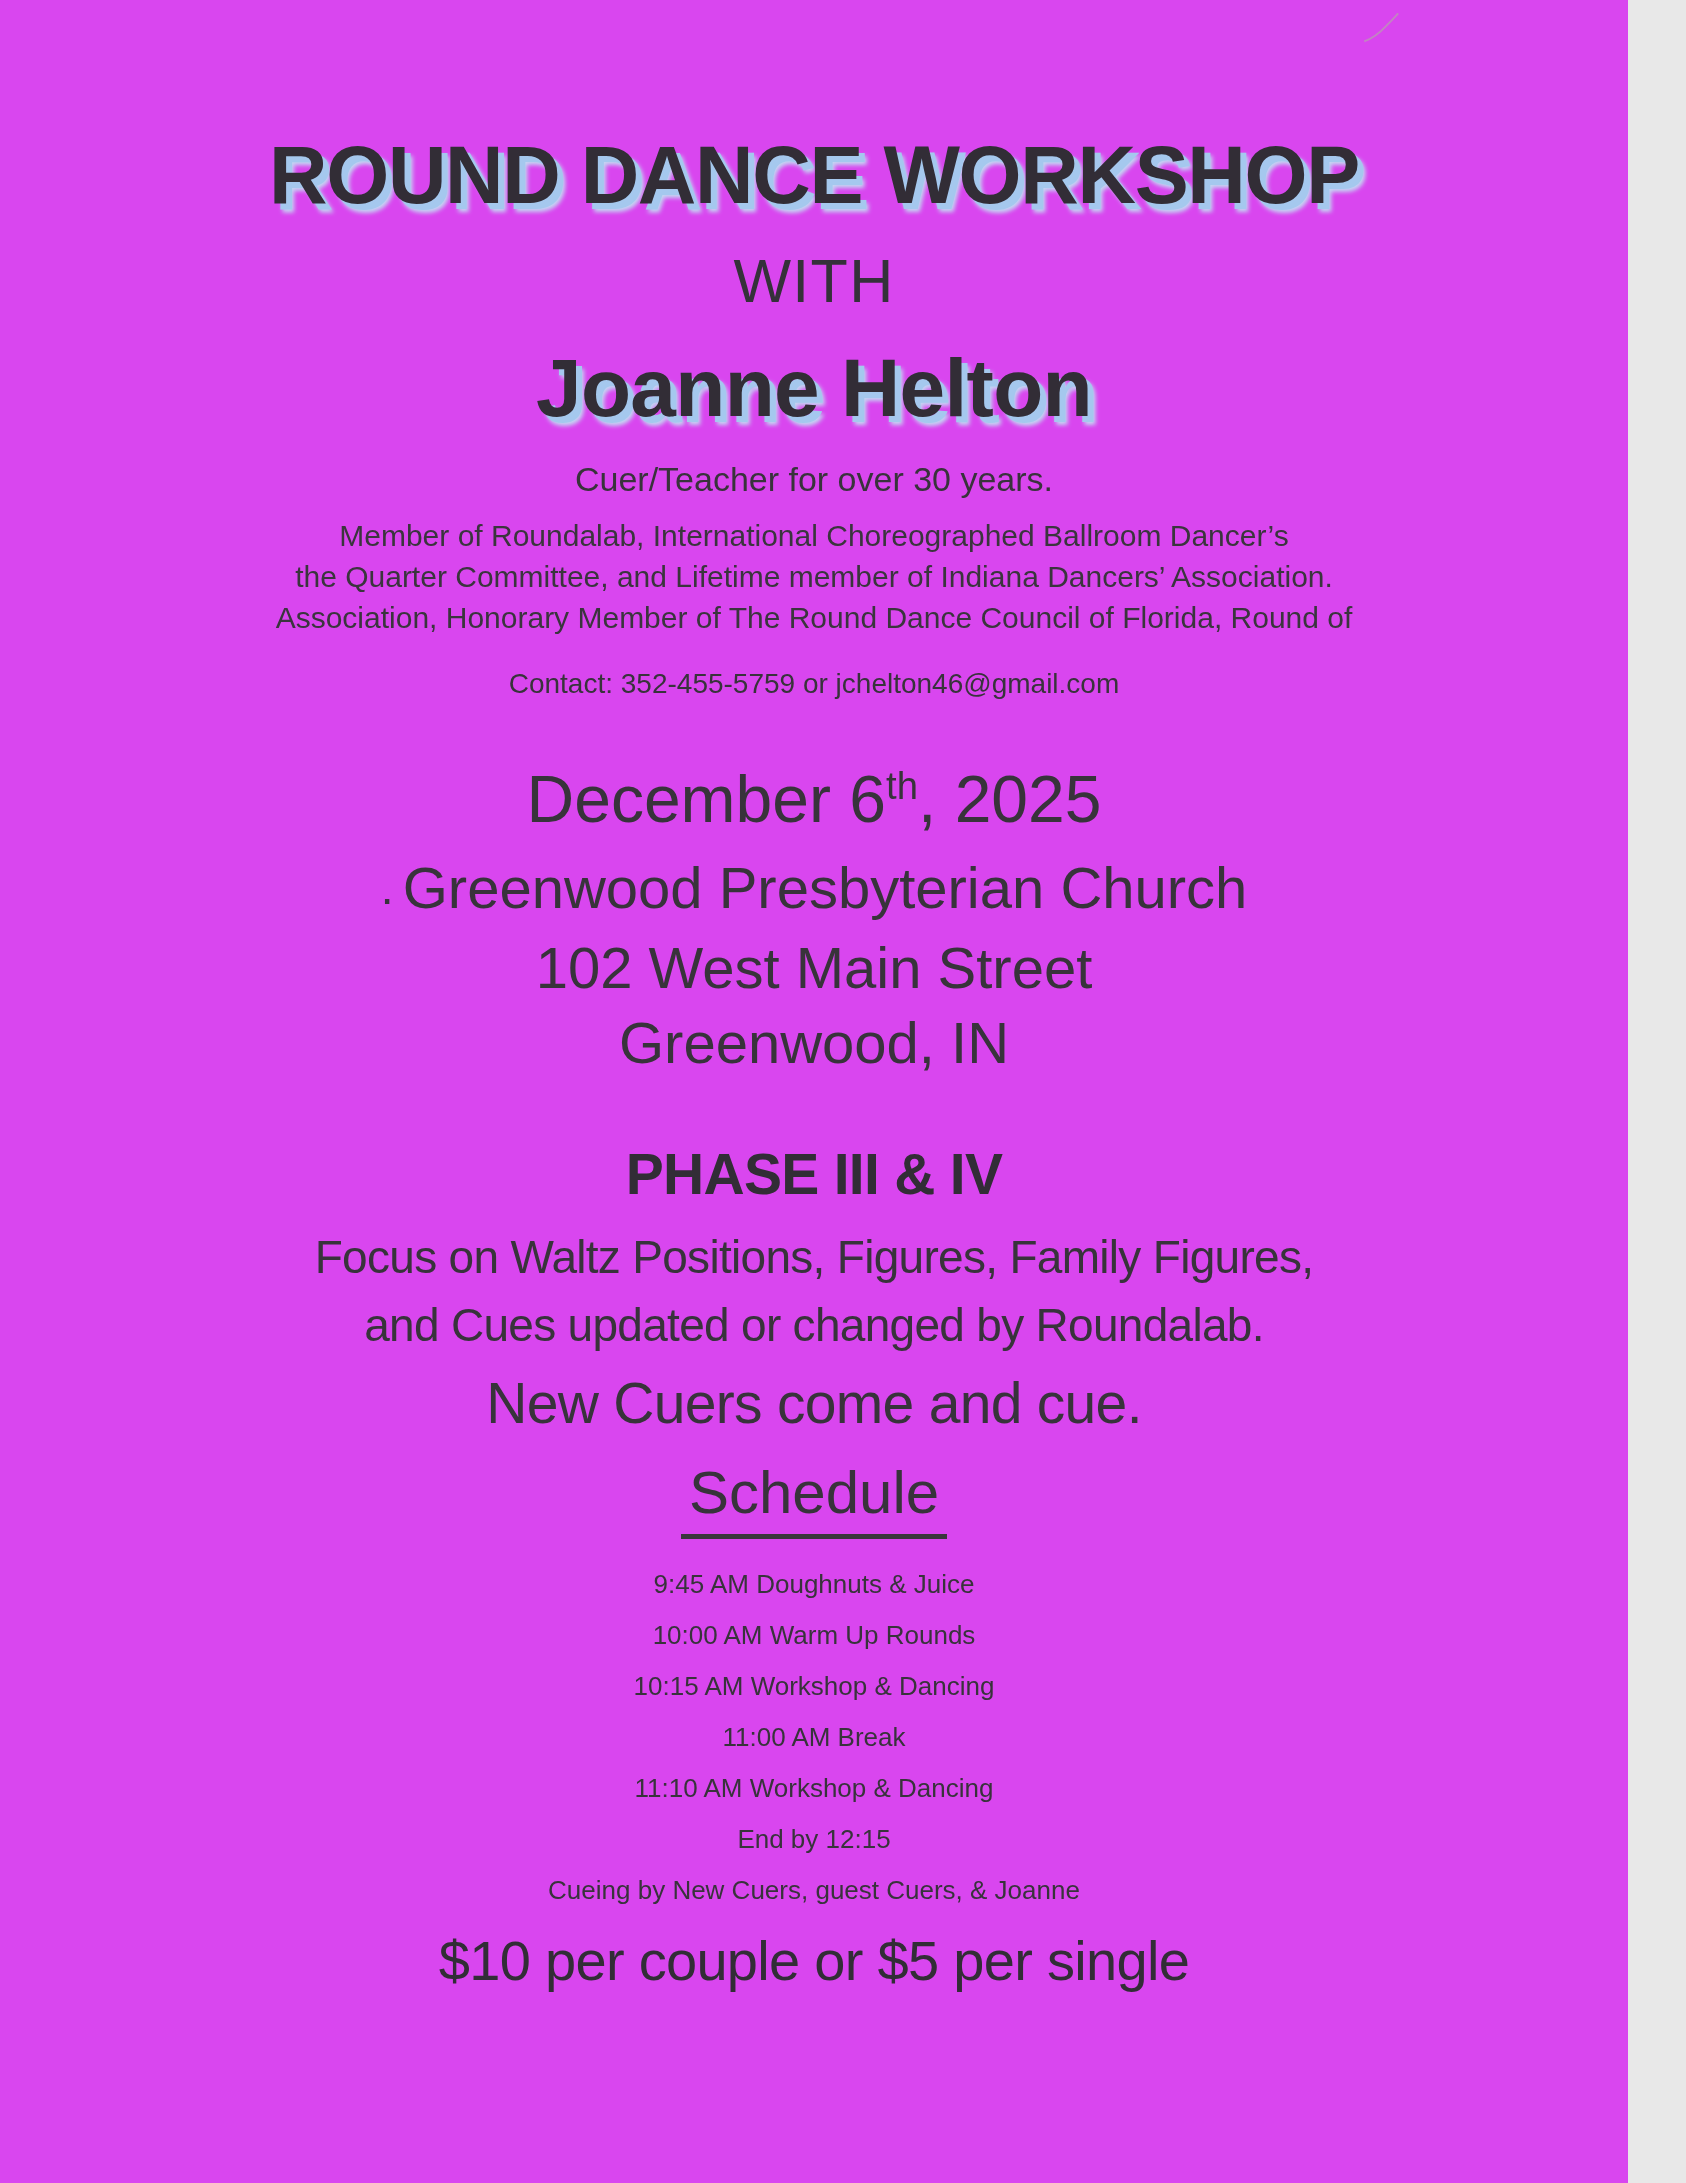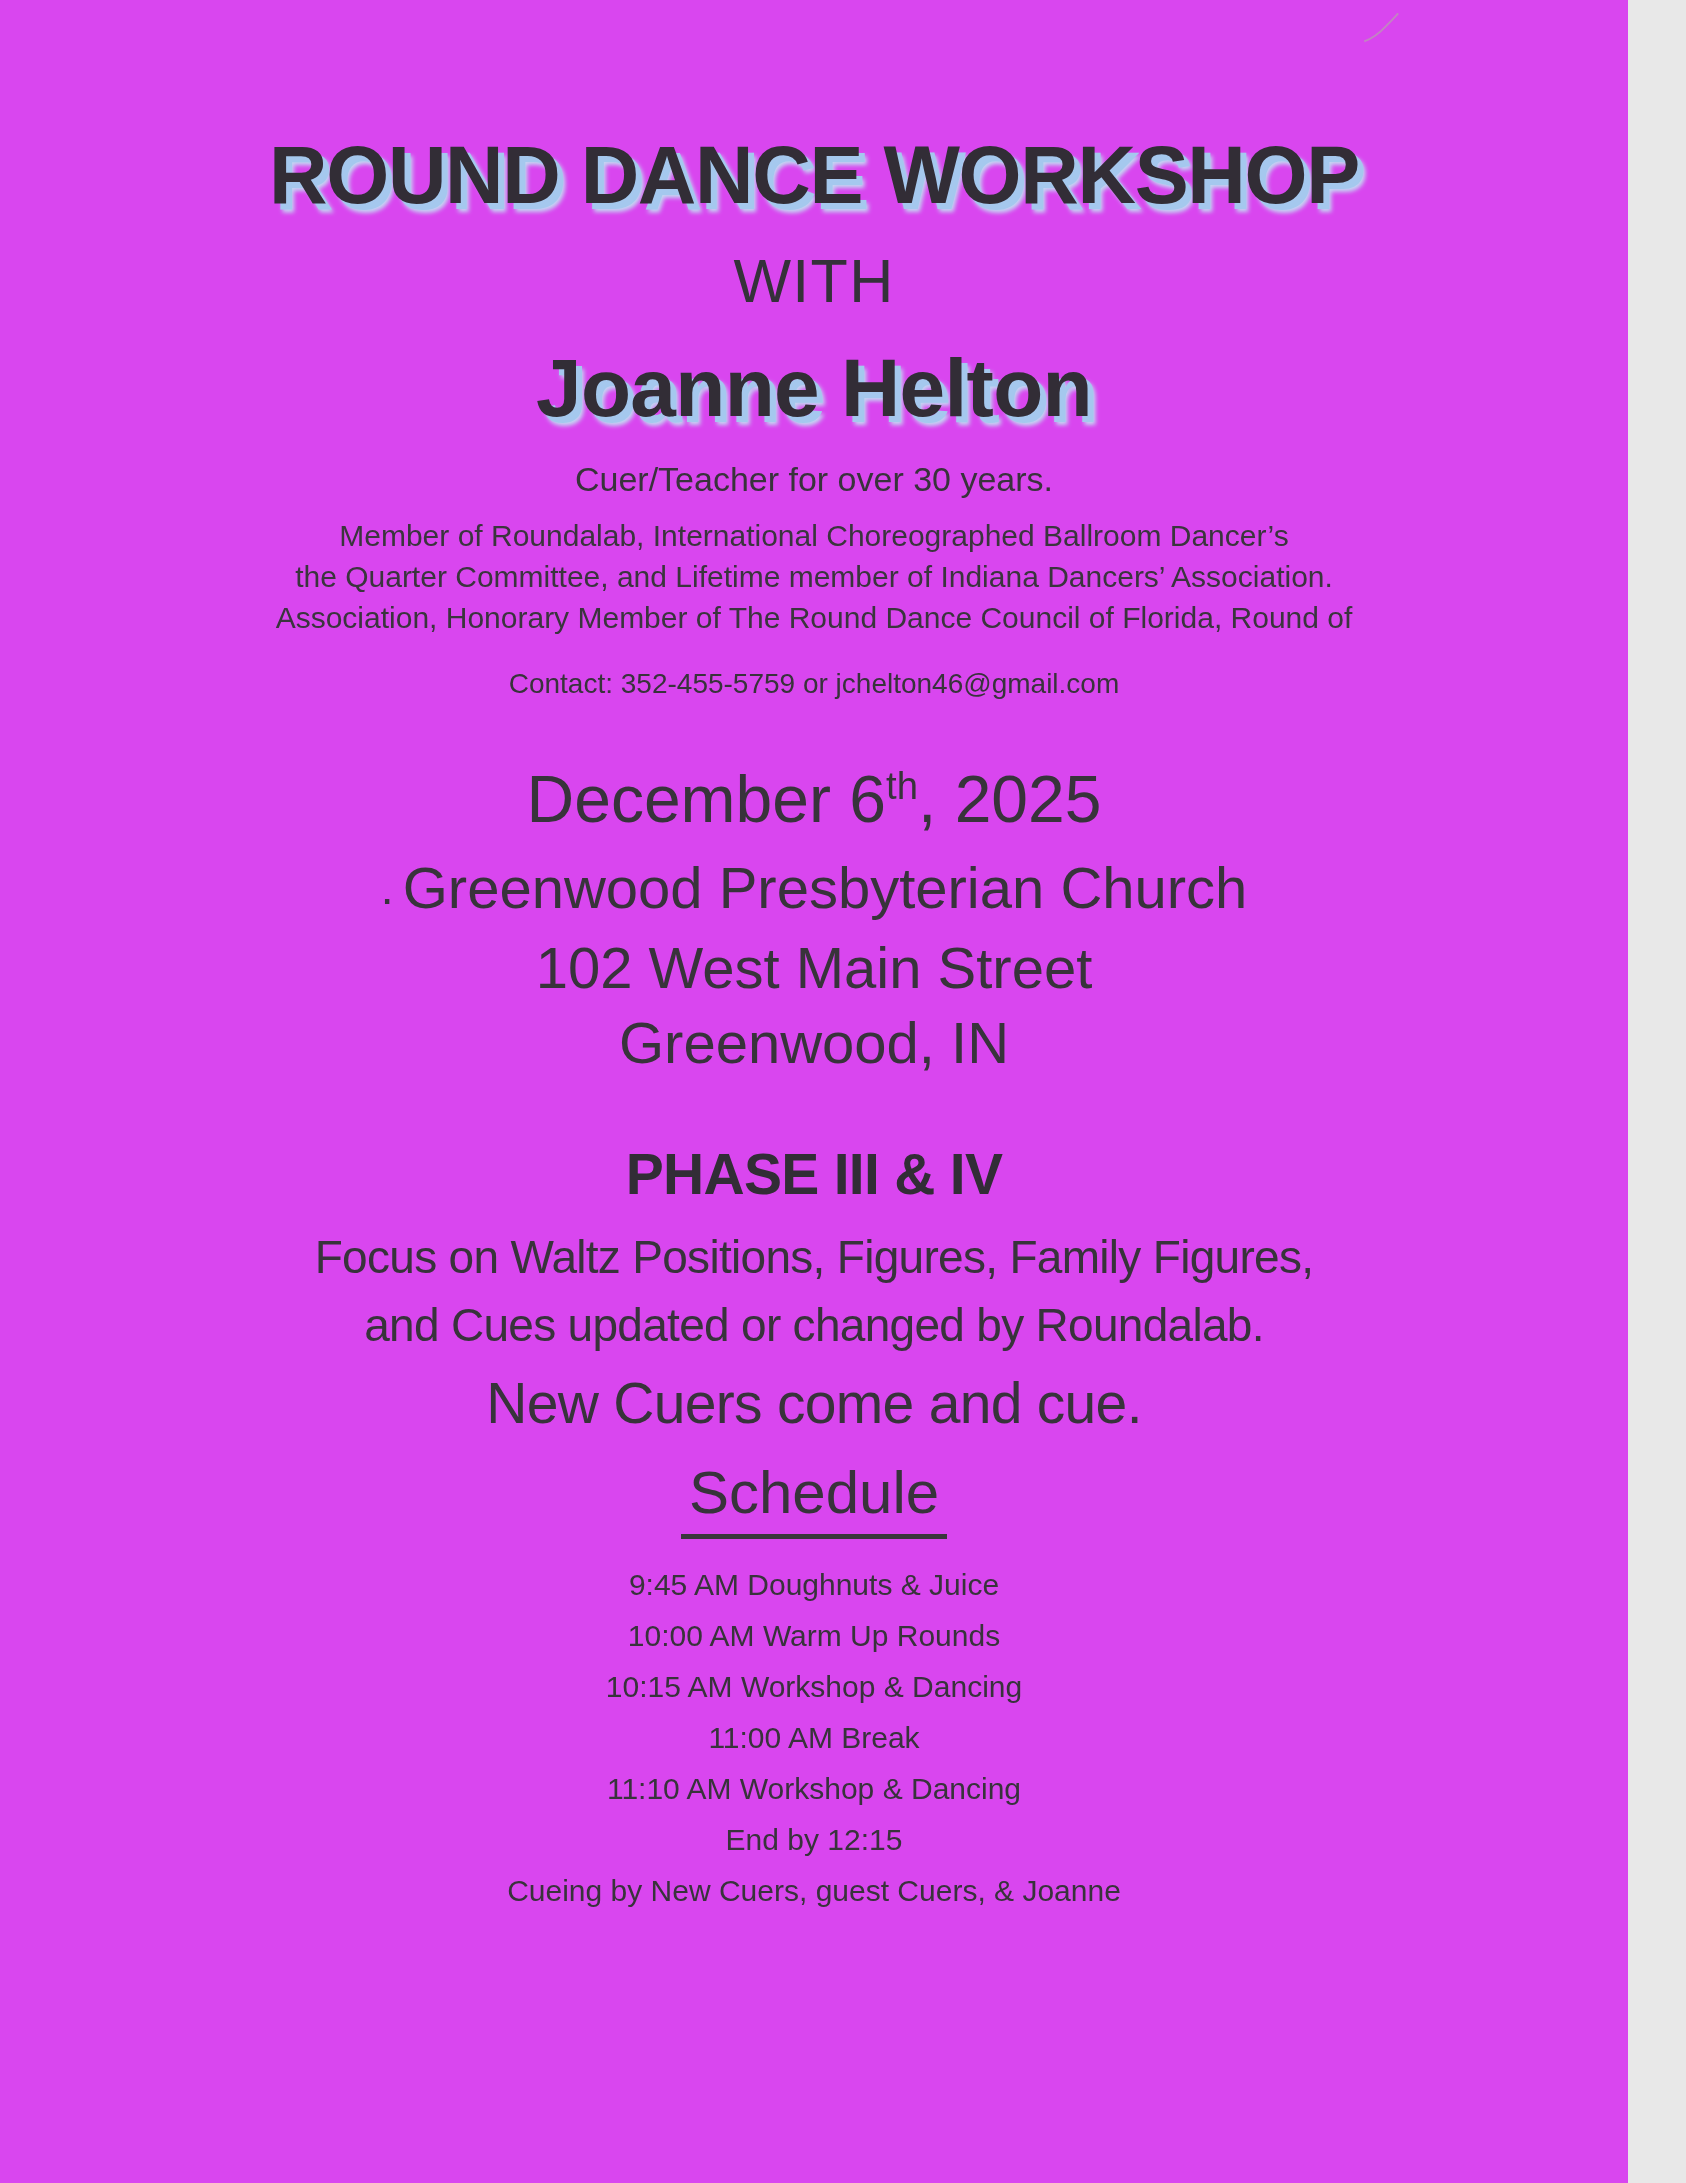--- a/index.html
+++ b/index.html
@@ -108,21 +108,21 @@
     font-size: 60px;
     line-height: 1.2;
   }
   .schedule-heading .underlined {
     display: inline-block;
     padding: 0 8px 5.3px 8px;
     border-bottom: 5.3px solid #3a363c;
   }
   .schedule {
     margin-top: 20px;
-    font-size: 30px;
+    font-size: 26px;
     line-height: 51px;
   }
   .price {
     margin-top: 10.6px;
     font-size: 56px;
     letter-spacing: -0.7px;
     line-height: 1.2;
     color: #322d36;
   }
   .scan-artifact {
@@ -183,15 +183,16 @@
   <div class="schedule">
     <div class="line">9:45 AM Doughnuts &amp; Juice</div>
     <div class="line">10:00 AM Warm Up Rounds</div>
     <div class="line">10:15 AM Workshop &amp; Dancing</div>
     <div class="line">11:00 AM Break</div>
     <div class="line">11:10 AM Workshop &amp; Dancing</div>
     <div class="line">End by 12:15</div>
     <div class="line">Cueing by New Cuers, guest Cuers, &amp; Joanne</div>
   </div>
 
+  <div class="price line">$10 per couple or $5 per single</div>
 
 </div>
 
 
 </body></html>

